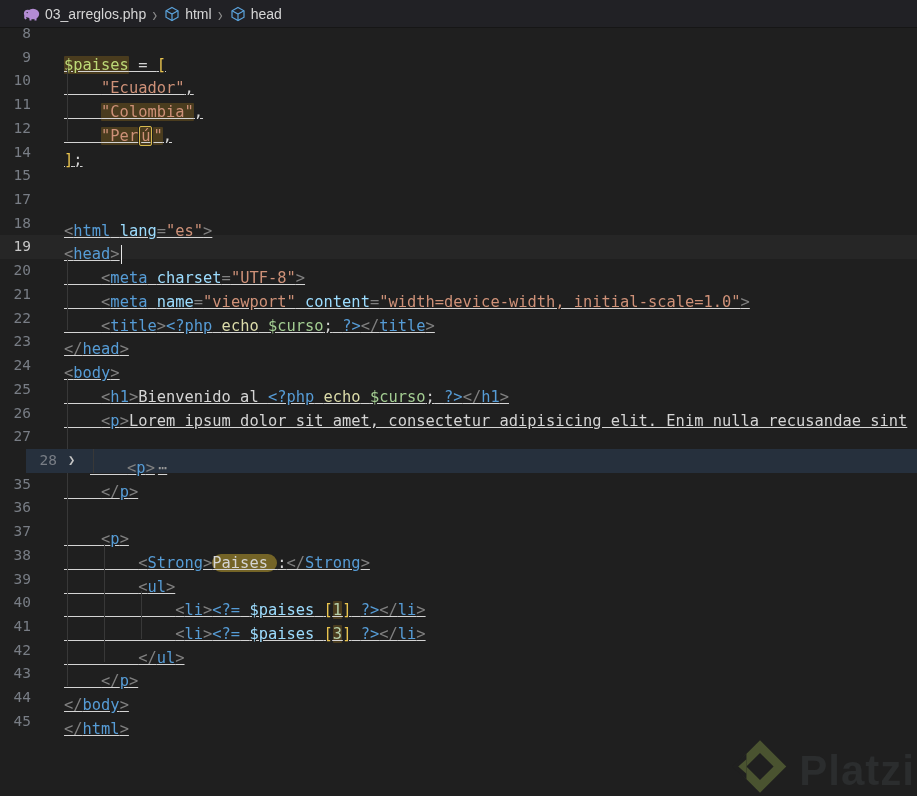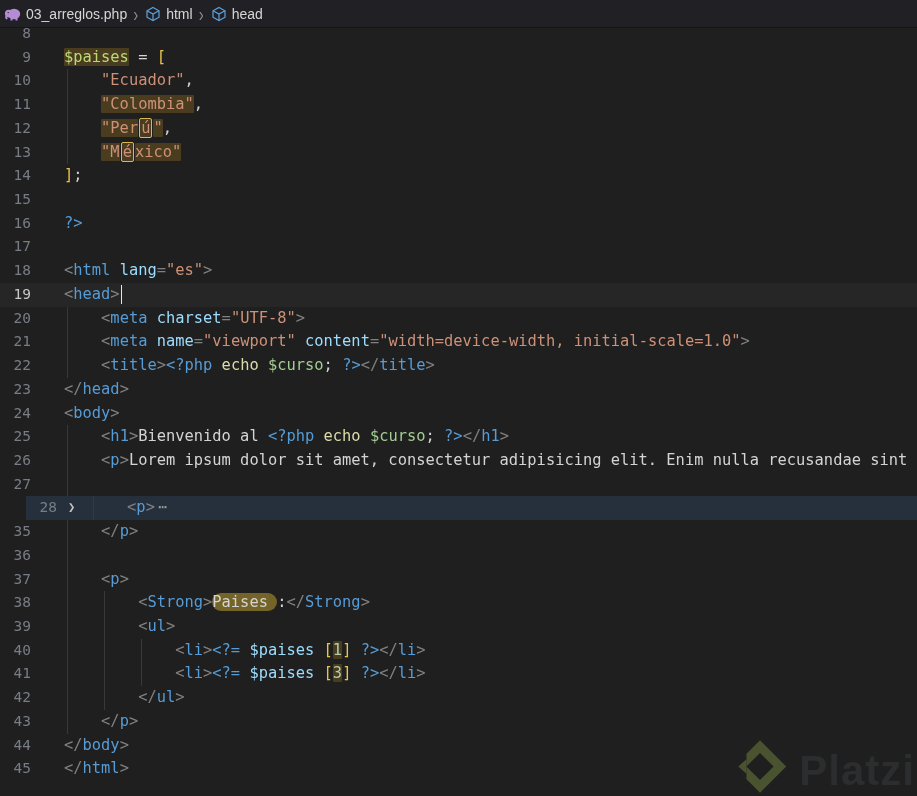--- a/index.html
+++ b/index.html
@@ -1,36 +1,36 @@
 <!DOCTYPE html>
 <html><head>
 <meta charset="utf-8">
 <style>
   html,body{margin:0;padding:0;background:#1f1f1f;}
   .app{position:relative;width:917px;height:796px;background:#1f1f1f;overflow:hidden;
        font-family:"DejaVu Sans Mono",monospace;}
   
   .breadcrumb{height:27px;display:flex;align-items:center;background:#212125;
-    border-bottom:1px solid #161616;padding-left:1px;
+    border-bottom:1px solid #161616;padding-left:20px;
     font-family:"Liberation Sans",sans-serif;font-size:14px;color:#d6d6d6;}
   .breadcrumb .crumb{cursor:pointer;margin:0 2px;}
   .breadcrumb .sep{color:#8a8a8a;font-size:15px;margin:0 4px;transform:scaleY(1.3);display:inline-block;}
   .breadcrumb .bc-icon{display:inline-flex;align-items:center;margin:0 3px;}
   
   .editor{position:relative;height:768px;overflow:hidden;cursor:text;}
   .lines{margin-top:-6px;}
   .line{position:relative;height:23.72px;line-height:23.72px;white-space:pre;
         font-size:15.4px;color:#d4d4d4;}
   .line.active{background:rgba(255,255,255,0.035);padding-left:28px;}
   .line.foldedbg{background:rgba(70,130,200,0.18);margin-left:26px;}
   .gutter{position:absolute;left:0;top:0;width:31px;text-align:right;
           color:#787d85;font-size:14.5px;user-select:none;}
   .line.active .gutter{color:#c8c8c8;}
   .foldicon{position:absolute;left:42px;top:0;width:20px;color:#c5c5c5;font-size:12px;cursor:pointer;}
-  .codetext{position:absolute;left:64px;top:0;}
+  .codetext{position:absolute;left:64px;top:8px;text-decoration:underline;}
   .guide{position:absolute;top:0;bottom:0;width:1px;background:#383838;}
   
   .tok-pl{color:#d4d4d4}
   .tok-pu{color:#808080}
   .tok-tg{color:#569cd6}
   .tok-at{color:#9cdcfe}
   .tok-st{color:#ce9178}
   .tok-ph{color:#569cd6}
   .tok-kw{color:#dcdcaa}
   .tok-vg{color:#a3cd92}
@@ -85,24 +85,22 @@
     <span class="crumb">head</span>
   </div>
 
   <div class="editor">
     <div class="lines" id="lines">
         <div class="line"><span class="gutter">8</span><span class="codetext"></span></div>
         <div class="line"><span class="gutter">9</span><span class="codetext"><span class="tok-v9 hl1">$paises</span><span class="tok-pl"> = </span><span class="tok-br">[</span></span></div>
         <div class="line"><div class="guide" style="left: 67px;"></div><span class="gutter">10</span><span class="codetext"><span class="tok-pl">    </span><span class="tok-st">"Ecuador"</span><span class="tok-pl">,</span></span></div>
         <div class="line"><div class="guide" style="left: 67px;"></div><span class="gutter">11</span><span class="codetext"><span class="tok-pl">    </span><span class="tok-st hl1">"Colombia"</span><span class="tok-pl">,</span></span></div>
         <div class="line"><div class="guide" style="left: 67px;"></div><span class="gutter">12</span><span class="codetext"><span class="tok-pl">    </span><span class="tok-st hl1">"Per</span><span class="tok-st hl1 ubox">ú</span><span class="tok-st hl1">"</span><span class="tok-pl">,</span></span></div>
-        <div class="line"><div class="guide" style="left: 67px;"></div><span class="gutter">13</span><span class="codetext"><span class="tok-pl">    </span><span class="tok-st hl1">"M</span><span class="tok-st hl1 ubox">é</span><span class="tok-st hl1">xico"</span></span></div>
         <div class="line"><span class="gutter">14</span><span class="codetext"><span class="tok-br">]</span><span class="tok-pl">;</span></span></div>
         <div class="line"><span class="gutter">15</span><span class="codetext"></span></div>
-        <div class="line"><span class="gutter">16</span><span class="codetext"><span class="tok-ph">?&gt;</span></span></div>
         <div class="line"><span class="gutter">17</span></div>
         <div class="line"><span class="gutter">18</span><span class="codetext"><span class="tok-pu">&lt;</span><span class="tok-tg">html</span><span class="tok-pl"> </span><span class="tok-at">lang</span><span class="tok-pu">=</span><span class="tok-st">"es"</span><span class="tok-pu">&gt;</span></span></div>
         <div class="line active"><span class="gutter">19</span><span class="codetext"><span class="tok-pu">&lt;</span><span class="tok-tg">head</span><span class="tok-pu">&gt;</span><span class="cursor"></span></span></div>
         <div class="line"><div class="guide" style="left: 67px;"></div><span class="gutter">20</span><span class="codetext"><span class="tok-pl">    </span><span class="tok-pu">&lt;</span><span class="tok-tg">meta</span><span class="tok-pl"> </span><span class="tok-at">charset</span><span class="tok-pu">=</span><span class="tok-st">"UTF-8"</span><span class="tok-pu">&gt;</span></span></div>
         <div class="line"><div class="guide" style="left: 67px;"></div><span class="gutter">21</span><span class="codetext"><span class="tok-pl">    </span><span class="tok-pu">&lt;</span><span class="tok-tg">meta</span><span class="tok-pl"> </span><span class="tok-at">name</span><span class="tok-pu">=</span><span class="tok-st">"viewport"</span><span class="tok-pl"> </span><span class="tok-at">content</span><span class="tok-pu">=</span><span class="tok-st">"width=device-width, initial-scale=1.0"</span><span class="tok-pu">&gt;</span></span></div>
         <div class="line"><div class="guide" style="left: 67px;"></div><span class="gutter">22</span><span class="codetext"><span class="tok-pl">    </span><span class="tok-pu">&lt;</span><span class="tok-tg">title</span><span class="tok-pu">&gt;</span><span class="tok-ph">&lt;?php</span><span class="tok-pl"> </span><span class="tok-kw">echo</span><span class="tok-pl"> </span><span class="tok-vg">$curso</span><span class="tok-pl">;</span><span class="tok-pl"> </span><span class="tok-ph">?&gt;</span><span class="tok-pu">&lt;/</span><span class="tok-tg">title</span><span class="tok-pu">&gt;</span></span></div>
         <div class="line"><span class="gutter">23</span><span class="codetext"><span class="tok-pu">&lt;/</span><span class="tok-tg">head</span><span class="tok-pu">&gt;</span></span></div>
         <div class="line"><span class="gutter">24</span><span class="codetext"><span class="tok-pu">&lt;</span><span class="tok-tg">body</span><span class="tok-pu">&gt;</span></span></div>
         <div class="line"><div class="guide" style="left: 67px;"></div><span class="gutter">25</span><span class="codetext"><span class="tok-pl">    </span><span class="tok-pu">&lt;</span><span class="tok-tg">h1</span><span class="tok-pu">&gt;</span><span class="tok-pl">Bienvenido al </span><span class="tok-ph">&lt;?php</span><span class="tok-pl"> </span><span class="tok-kw">echo</span><span class="tok-pl"> </span><span class="tok-vg">$curso</span><span class="tok-pl">;</span><span class="tok-pl"> </span><span class="tok-ph">?&gt;</span><span class="tok-pu">&lt;/</span><span class="tok-tg">h1</span><span class="tok-pu">&gt;</span></span></div>
         <div class="line"><div class="guide" style="left: 67px;"></div><span class="gutter">26</span><span class="codetext"><span class="tok-pl">    </span><span class="tok-pu">&lt;</span><span class="tok-tg">p</span><span class="tok-pu">&gt;</span><span class="tok-pl">Lorem ipsum dolor sit amet, consectetur adipisicing elit. Enim nulla recusandae sint</span></span></div>

